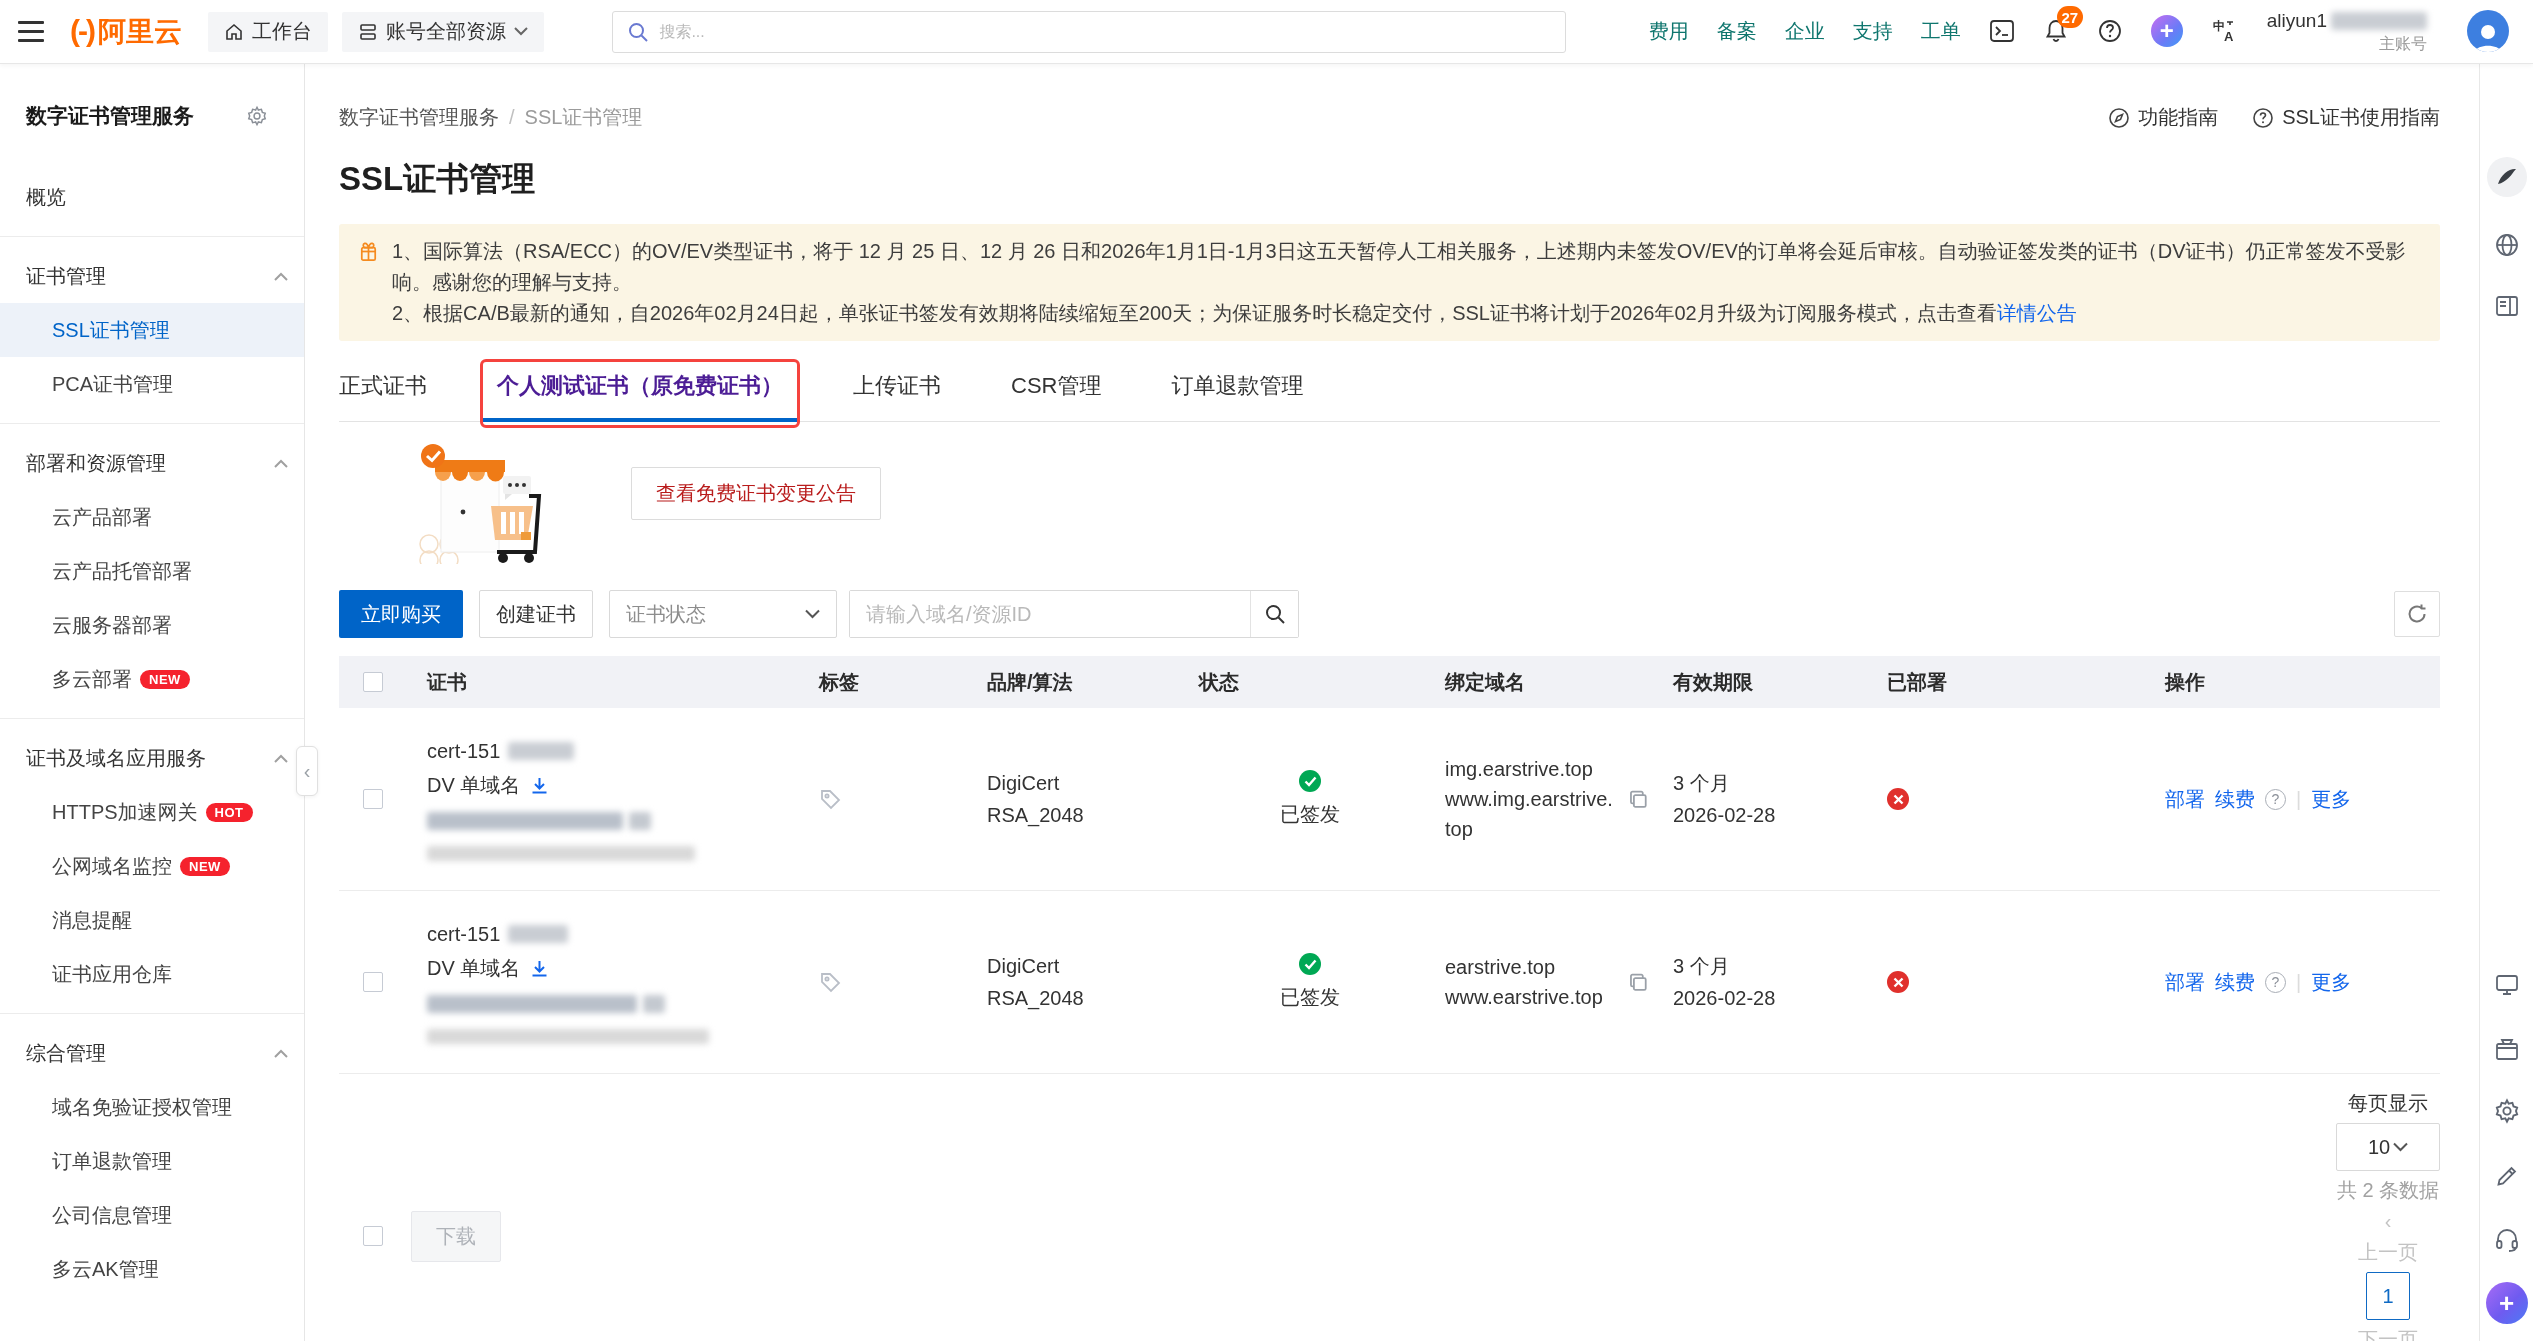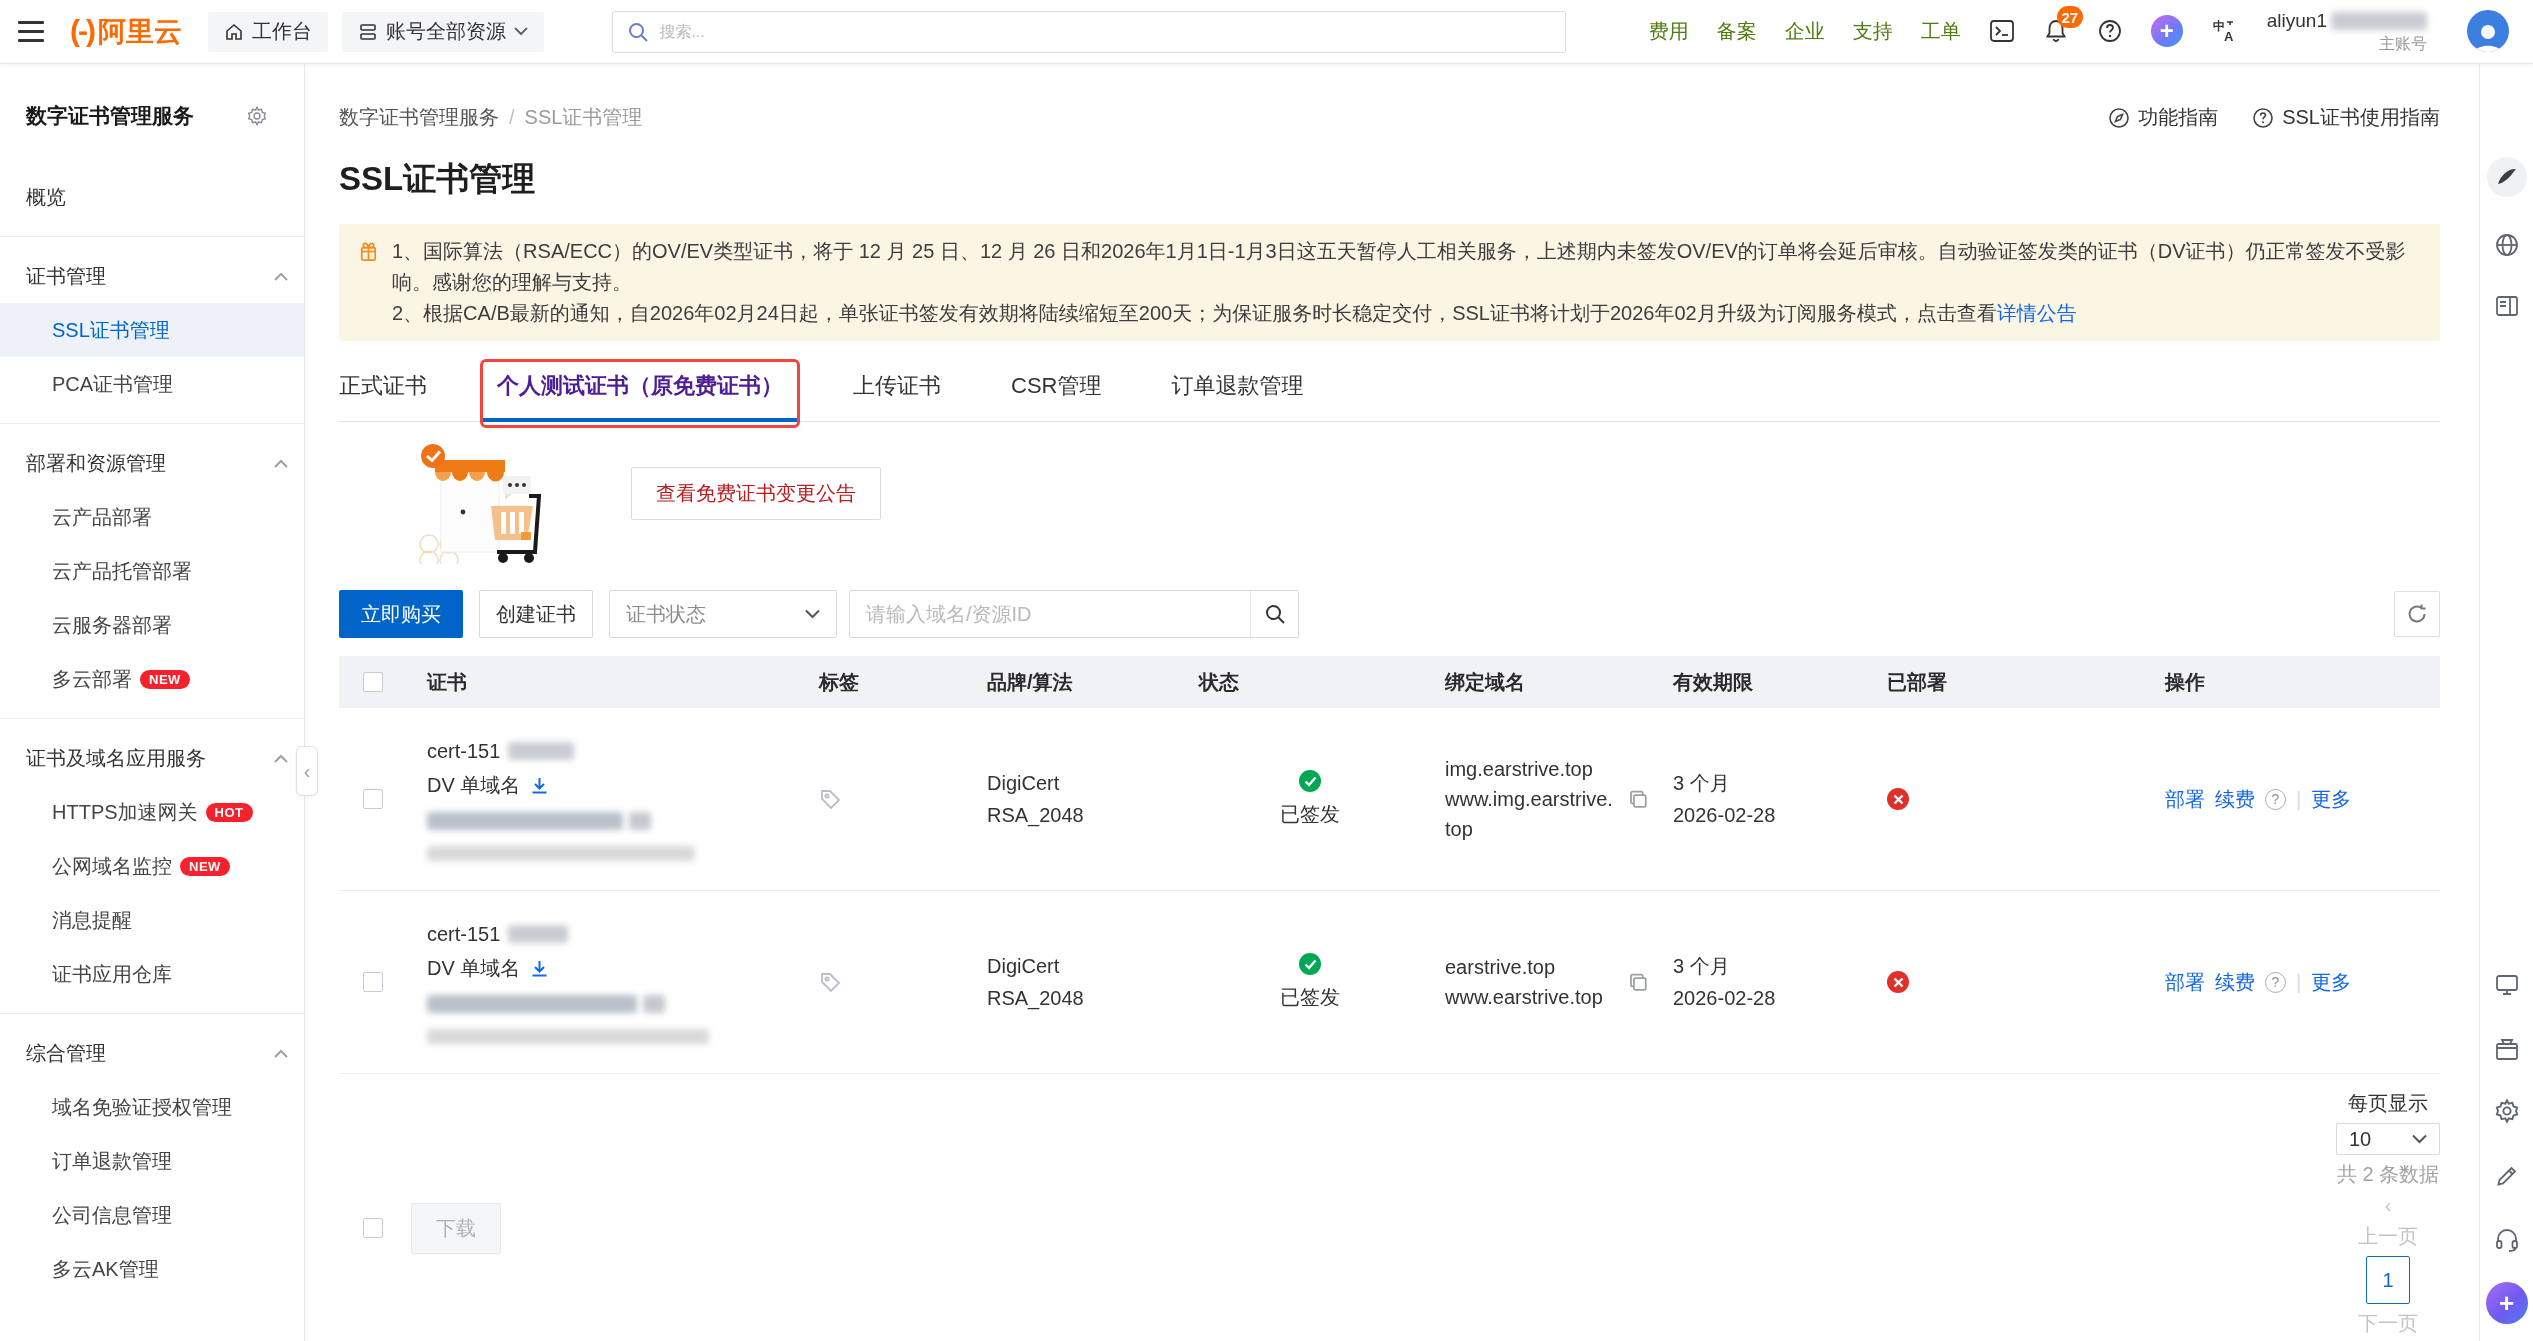--- a/index.html
+++ b/index.html
@@ -16,21 +16,21 @@
   .logo .mark { font-size:30px; letter-spacing:-2px; margin-right:4px; font-weight:bold;}
   .logo .txt { font-size:28px; }
   .nav-pill { display:flex; align-items:center; gap:8px; background:#f4f5f7; border-radius:2px;
     height:40px; padding:0 16px; font-size:20px; color:#333; margin-right:14px; cursor:pointer;}
   .searchbox { width:954px; height:42px; border:1px solid #dcdcdc; border-radius:3px; display:flex;
     align-items:center; padding:0 14px; gap:10px; margin:0 auto; background:#fff;}
   .searchbox input { border:none; outline:none; font-size:16px; flex:1; color:#333;
     font-family:"Liberation Sans","DejaVu Sans",sans-serif;}
   .searchbox input::placeholder { color:#b9b9b9; }
   .nav-right { display:flex; align-items:center; gap:28px; margin-left:28px;}
-  .nav-link { font-size:20px; color:#4d7c0f; cursor:pointer; white-space:nowrap;}
+  .nav-link { font-size:20px; color:#0f766e; cursor:pointer; white-space:nowrap;}
   .nav-icon { position:relative; cursor:pointer; display:flex; align-items:center;}
   .badge { position:absolute; top:-12px; left:14px; background:#FF6A00; color:#fff; font-size:15px;
     border-radius:11px; min-width:26px; height:22px; display:flex; align-items:center; justify-content:center;
     padding:0 4px; font-weight:bold;}
   .grad-plus { width:32px; height:32px; border-radius:50%;
     background:linear-gradient(135deg,#c86df0,#6b7bf7 60%,#3f9bf5); color:#fff; display:flex;
     align-items:center; justify-content:center; font-size:24px; font-weight:bold;}
   .userblock { text-align:right; line-height:1.2; margin-left:2px;}
   .userblock .uname { font-size:19px; color:#333; display:flex; align-items:center; gap:4px; justify-content:flex-end;}
   .userblock .utype { font-size:16px; color:#9a9a9a; margin-top:2px;}
@@ -134,22 +134,22 @@
   .actions .lnk { cursor:pointer;}
   .actions .sep { color:#dcdcdc;}
   .help-q { width:21px; height:21px; border-radius:50%; border:1px solid #a9aeb6; color:#8b9099; font-size:14px;
     display:flex; align-items:center; justify-content:center; cursor:pointer;}
 
   .tfoot { margin-top:16px; display:flex; align-items:center;}
   .dl-btn { margin-left:28px; background:#f5f6f7; border:1px solid #e6e7eb; color:#aeb2b8; border-radius:2px;
     font-size:20px; padding:11px 24px; cursor:not-allowed; font-family:inherit;}
   .pager { margin-left:auto; display:flex; align-items:center; gap:6px; font-size:20px;flex-direction:column;}
   .pager .lbl { color:#333;}
-  .psize { width:104px; height:32px; border:1px solid #d9d9d9; border-radius:2px; display:flex; align-items:center;
-    justify-content:space-between; padding:0 12px; cursor:pointer; background:#fff;}
+  .psize { width:104px; height:48px; border:1px solid #d9d9d9; border-radius:2px; display:flex; align-items:center;
+    justify-content:space-between; padding:0 31px; cursor:pointer; background:#fff;}
   .ptotal { color:#a2a2a2;}
   .pnav { color:#c3c3c3; cursor:default;}
   .pcur { width:44px; height:48px; border:1px solid #0f6ac4; border-radius:2px; color:#0f6ac4; display:flex;
     align-items:center; justify-content:center; background:#fff; cursor:pointer;}
 </style>
 </head>
 <body>
 
 <header class="topnav">
   <div class="hamburger">

